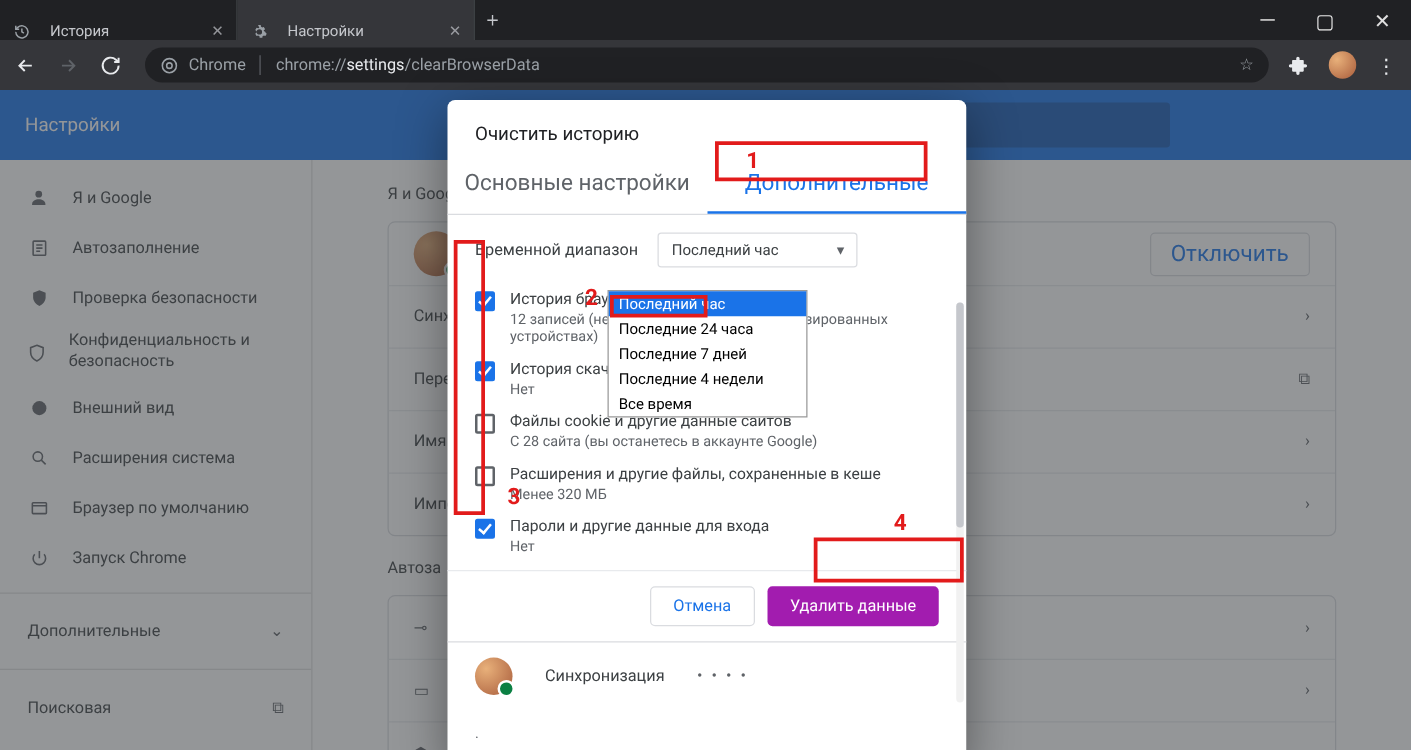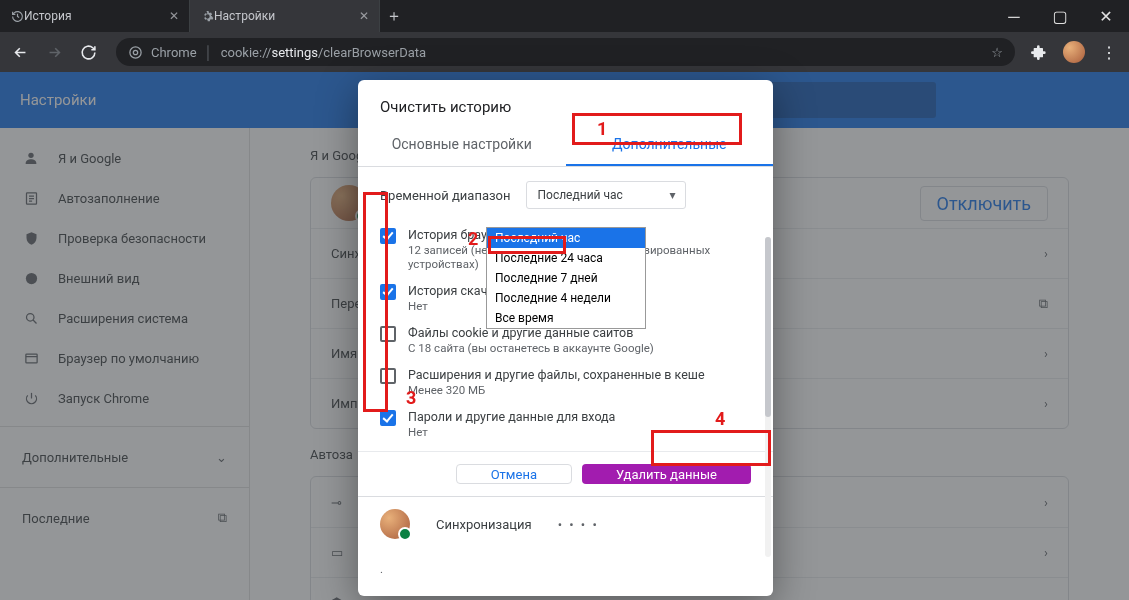--- a/index.html
+++ b/index.html
@@ -1,20 +1,20 @@
 <!DOCTYPE html>
 <html><head>
 <meta charset="utf-8">
 <style>
   *{box-sizing:border-box;margin:0;padding:0;font-family:'Segoe UI',Roboto,Arial,sans-serif}
   body{background:#202124;width:1129px;height:600px;overflow:hidden;position:relative}
   
   .titlebar{height:32px;background:#202124;display:flex;align-items:stretch}
   .tabs{display:flex;flex:1}
-  .tab{display:flex;align-items:center;gap:0;padding:0 10px;color:#c5c7cc;font-size:12px;min-width:190px;border-right:1px solid #3c4043;position:relative}
+  .tab{display:flex;align-items:flex-end;gap:16px;padding:0 10px;color:#c5c7cc;font-size:12px;min-width:190px;border-right:1px solid #3c4043;position:relative}
   .tab.active{background:#35363a}
   .tab .favicon{width:14px;height:14px;display:flex;align-items:center;justify-content:center}
   .tab .close{margin-left:auto;opacity:.7}
   .newtab{width:28px;display:flex;align-items:center;justify-content:center;color:#c5c7cc}
   .winctrl{display:flex}
   .winctrl div{width:46px;display:flex;align-items:center;justify-content:center;color:#e0e0e0}
   
   .toolbar{height:40px;background:#35363a;display:flex;align-items:center;gap:14px;padding:12px 10px}
   .tb-icon{color:#9aa0a6;width:20px;display:flex;justify-content:center}
   .tb-icon.active{color:#e8eaed}
@@ -48,38 +48,38 @@
   .pill{border:1px solid #dadce0;border-radius:4px;padding:6px 16px;font-size:18px;color:#1a73e8;margin-left:auto}
   .prof-av{width:36px;height:36px;border-radius:50%;background:radial-gradient(circle at 30% 30%,#e8b07a,#a85c3b);margin-right:14px;position:relative}
   .prof-av .badge{position:absolute;bottom:-2px;right:-2px;width:14px;height:14px;border-radius:50%;background:#0b8043;border:2px solid #fff}
   .dots{color:#5f6368;margin-left:14px;letter-spacing:2px}
   
   .dim{position:absolute;inset:0;background:rgba(60,64,67,.55)}
   
   .dialog{position:absolute;left:358px;top:80px;width:415px;background:#fff;border-radius:6px;box-shadow:0 10px 40px rgba(0,0,0,.4);display:flex;flex-direction:column}
   .dlg-title{padding:18px 22px 8px;font-size:15px;color:#202124}
   .dlg-tabs{display:flex;border-bottom:1px solid #dadce0}
-  .dlg-tab{flex:1;text-align:center;padding:12px 0;font-size:14px;color:#5f6368;cursor:pointer}
+  .dlg-tab{flex:1;text-align:center;padding:12px 0;font-size:18px;color:#5f6368;cursor:pointer}
   .dlg-tab.active{color:#1a73e8;border-bottom:2px solid #1a73e8}
   .dlg-body{padding:14px 22px 6px;position:relative}
   .range-row{display:flex;align-items:center;gap:16px;font-size:13px;color:#3c4043;margin-bottom:12px}
   .select{border:1px solid #dadce0;border-radius:3px;height:28px;width:160px;display:flex;align-items:center;padding:0 10px;font-size:12px;position:relative;cursor:pointer}
   .select .tri{margin-left:auto;color:#5f6368}
   .dropdown{position:absolute;top:60px;left:128px;width:160px;background:#fff;border:1px solid #999;font-size:12px;z-index:5}
   .dd-item{padding:3px 8px;cursor:pointer}
   .dd-item.sel{background:#1a73e8;color:#fff}
   .chk-row{display:flex;gap:12px;padding:6px 0;font-size:12.5px;color:#3c4043}
   .chk{width:16px;height:16px;border:2px solid #5f6368;border-radius:2px;flex-shrink:0;margin-top:1px;position:relative}
   .chk.on{background:#1a73e8;border-color:#1a73e8}
   .chk.on::after{content:"";position:absolute;left:3px;top:0px;width:4px;height:8px;border:solid #fff;border-width:0 2px 2px 0;transform:rotate(40deg)}
   .chk-text .sub{color:#5f6368;font-size:11.5px;margin-top:1px}
   .dlg-sync{border-top:1px solid #dadce0;padding:12px 22px;display:flex;align-items:center;gap:12px;font-size:13px;color:#3c4043}
   .dlg-note{padding:10px 22px 18px;font-size:11.5px;color:#5f6368;line-height:1.5}
   .dlg-actions{display:flex;justify-content:flex-end;gap:10px;padding:12px 22px;border-top:1px solid #e8eaed}
-  .btn{height:20px;padding:0 34px;border-radius:4px;font-size:13px;display:flex;align-items:center;cursor:pointer}
+  .btn{height:32px;padding:0 18px;border-radius:4px;font-size:13px;display:flex;align-items:center;cursor:pointer}
   .btn.secondary{border:1px solid #dadce0;color:#1a73e8;background:#fff}
   .btn.primary{background:#a21caf;color:#fff}
   .scrollbar{position:absolute;right:2px;top:70px;width:6px;height:320px;background:#f1f1f1;border-radius:3px}
   .scrollbar .thumb{width:6px;height:180px;background:#c5c7cc;border-radius:3px}
   
   .anno{position:absolute;border:3px solid #e21b1b;z-index:20;pointer-events:none}
   .anno-num{position:absolute;color:#e21b1b;font-weight:700;font-size:18px;z-index:21;pointer-events:none}
   svg{display:block}
 </style>
 </head>
@@ -136,21 +136,21 @@
   <div class="omnibox">
     <span>
       <svg width="15" height="15" viewBox="0 0 24 24" fill="none" stroke="#9aa0a6" stroke-width="2">
           <circle cx="12" cy="12" r="9"></circle>
           <circle cx="12" cy="12" r="3.5"></circle>
         </svg>
     </span>
     <span>Chrome</span>
     <span style="color:#5f6368">│</span>
     <span class="url">
-      <span>cookie://</span><span class="seg-light">settings</span><span>/clearBrowserData</span>
+      <span>chrome://</span><span class="seg-light">settings</span><span>/clearBrowserData</span>
     </span>
     <div class="omnibox-right">
       <span style="color:#9aa0a6">☆</span>
     </div>
   </div>
   <span class="tb-icon active">
     <svg width="16" height="16" viewBox="0 0 24 24" fill="#e8eaed">
         <path d="M20 11h-2V7a1 1 0 0 0-1-1h-4V4a2 2 0 1 0-4 0v2H5a1 1 0 0 0-1 1v4H2a2 2 0 1 0 0 4h2v4a1 1 0 0 0 1 1h4v2a2 2 0 1 0 4 0v-2h4a1 1 0 0 0 1-1v-4h2a2 2 0 1 0 0-4z"></path>
       </svg>
   </span>
@@ -191,20 +191,28 @@
           <span>Автозаполнение</span>
         </div>
       <div class="nav-item">
           <span class="ni-icon">
             <svg width="15" height="15" viewBox="0 0 24 24" fill="#5f6368">
               <path d="M12 2l8 3v6c0 5-3.5 9-8 11-4.5-2-8-6-8-11V5z"></path>
             </svg>
           </span>
           <span>Проверка безопасности</span>
         </div>
+      <div class="nav-item twoline">
+          <span class="ni-icon">
+            <svg width="15" height="15" viewBox="0 0 24 24" fill="none" stroke="#5f6368" stroke-width="2">
+              <path d="M12 2l8 3v6c0 5-3.5 9-8 11-4.5-2-8-6-8-11V5z"></path>
+            </svg>
+          </span>
+          <span style="line-height:1.3">Конфиденциальность и безопасность</span>
+        </div>
       <div class="nav-item">
           <span class="ni-icon">
             <svg width="15" height="15" viewBox="0 0 24 24" fill="#5f6368">
               <circle cx="12" cy="12" r="9"></circle>
             </svg>
           </span>
           <span>Внешний вид</span>
         </div>
       <div class="nav-item">
           <span class="ni-icon">
@@ -233,21 +241,21 @@
           </span>
           <span>Запуск Chrome</span>
         </div>
       <div class="nav-sep"></div>
       <div class="nav-expand">
           <span>Дополнительные</span>
           <span style="color:#5f6368">⌄</span>
         </div>
       <div class="nav-sep"></div>
       <div class="nav-ext">
-          <span>Последние</span>
+          <span>Поисковая</span>
           <span style="color:#5f6368">⧉</span>
         </div>
       <div class="nav-item" style="padding-left:22px"></div>
     </div>
 
     <div class="main">
       <div class="section-title">Я и Google</div>
       <div class="card">
         <div class="row">
           <div class="prof-av">
@@ -320,21 +328,21 @@
         <div class="chk on"></div>
         <div class="chk-text">
           <div>История скачиваний</div>
           <div class="sub">Нет</div>
         </div>
       </div>
     <div class="chk-row">
         <div class="chk"></div>
         <div class="chk-text">
           <div>Файлы cookie и другие данные сайтов</div>
-          <div class="sub">С 18 сайта (вы останетесь в аккаунте Google)</div>
+          <div class="sub">С 28 сайта (вы останетесь в аккаунте Google)</div>
         </div>
       </div>
     <div class="chk-row">
         <div class="chk"></div>
         <div class="chk-text">
           <div>Расширения и другие файлы, сохраненные в кеше</div>
           <div class="sub">Менее 320 МБ</div>
         </div>
       </div>
     <div class="chk-row">

